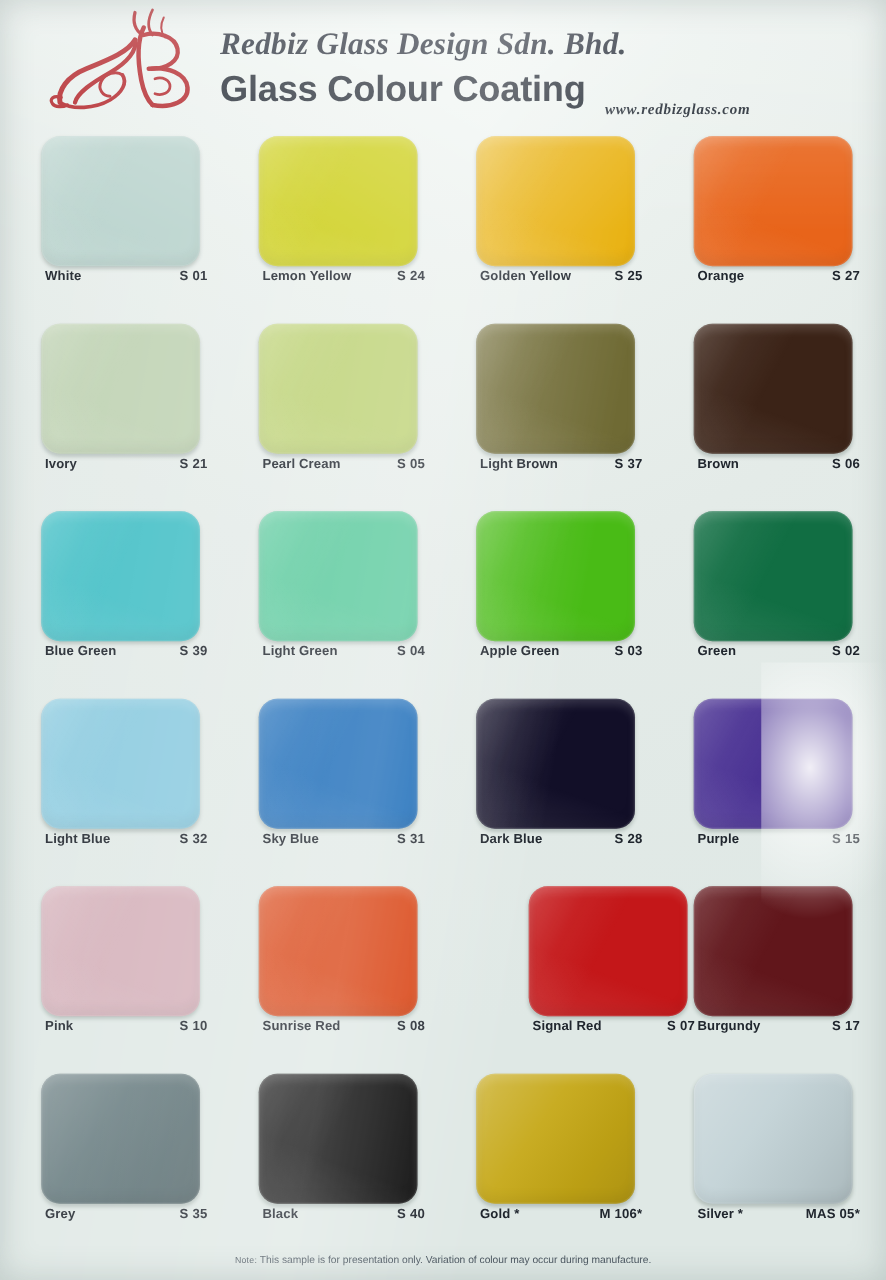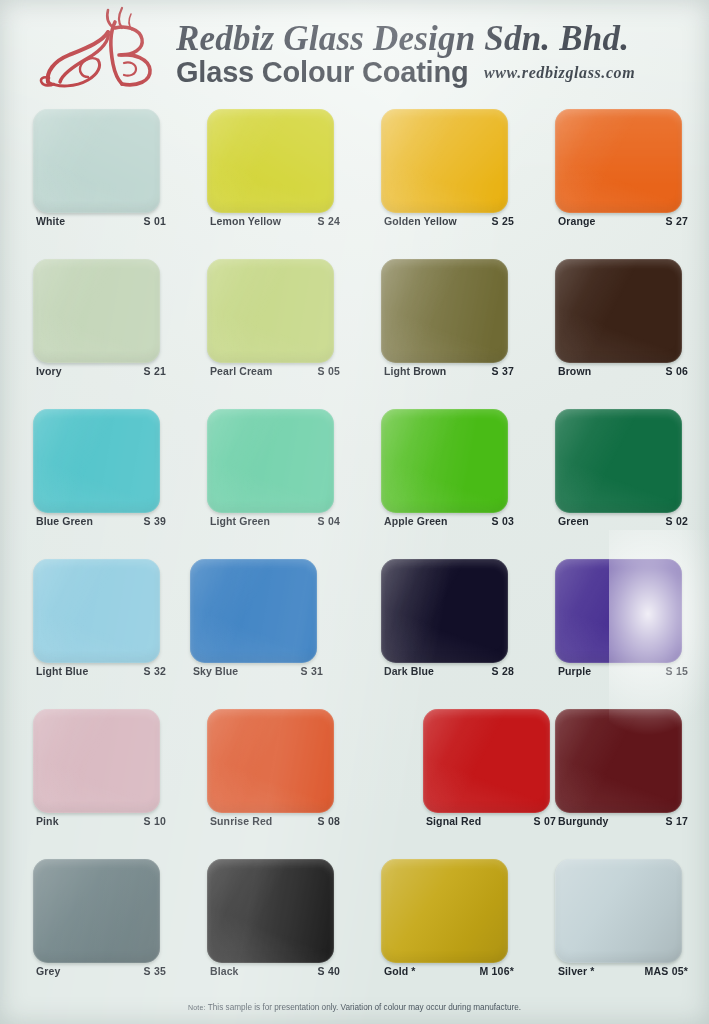--- a/index.html
+++ b/index.html
@@ -65,38 +65,38 @@
     position: absolute;
     left: 176px; top: 19px;
     font-family: "Liberation Serif", serif;
     font-style: italic;
     font-weight: bold;
     font-size: 27px;
     letter-spacing: .2px;
     color: #1d2430;
     white-space: nowrap;
   }
-  #company-name .sc { font-size: 35px; }
+  #company-name .sc { font-size: 25px; }
   #product-line {
     position: absolute;
     left: 176px; top: 56px;
     font-family: "Liberation Sans", sans-serif;
     font-weight: bold;
     font-size: 29px;
     letter-spacing: -0.2px;
     color: #1b222c;
     white-space: nowrap;
   }
   #website {
     position: absolute;
-    left: 484px; top: 64px;
+    left: 484px; top: 80px;
     font-family: "Liberation Serif", serif;
     font-style: italic;
     font-weight: bold;
-    font-size: 16px;
+    font-size: 12px;
     letter-spacing: .6px;
     color: #1f2731;
     white-space: nowrap;
   }
 
   
   #swatch-grid {
     position: absolute;
     left: 0; top: 101px;
     width: 709px; height: 900px;
@@ -336,21 +336,21 @@
       <div class="swatch-cell" style="left: 33px; top: 450px;">
         <div class="swatch-chip" style="background: rgb(138, 202, 223);">
           <div class="chip-gloss"></div>
           <div class="chip-edge"></div>
         </div>
         <div class="swatch-label">
           <span class="swatch-name">Light Blue</span>
           <span class="swatch-code">S 32</span>
         </div>
       </div>
-      <div class="swatch-cell" style="left: 190px; top: 450px;">
+      <div class="swatch-cell" style="left: 207px; top: 450px;">
         <div class="swatch-chip" style="background: rgb(18, 102, 182);">
           <div class="chip-gloss"></div>
           <div class="chip-edge"></div>
         </div>
         <div class="swatch-label">
           <span class="swatch-name">Sky Blue</span>
           <span class="swatch-code">S 31</span>
         </div>
       </div>
       <div class="swatch-cell" style="left: 381px; top: 450px;">

